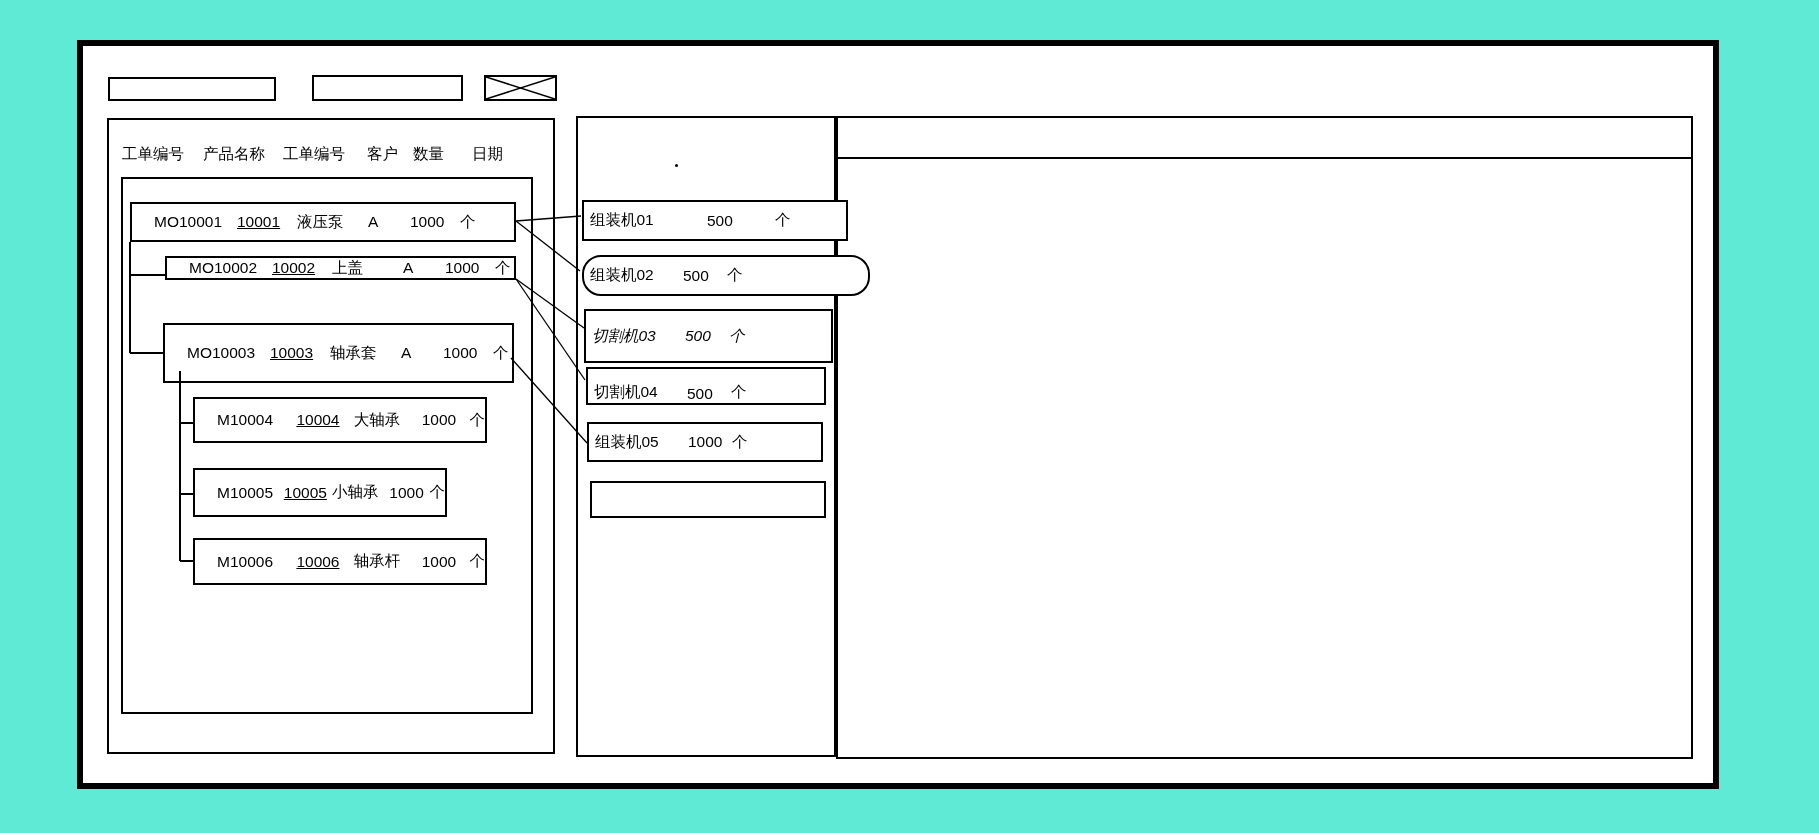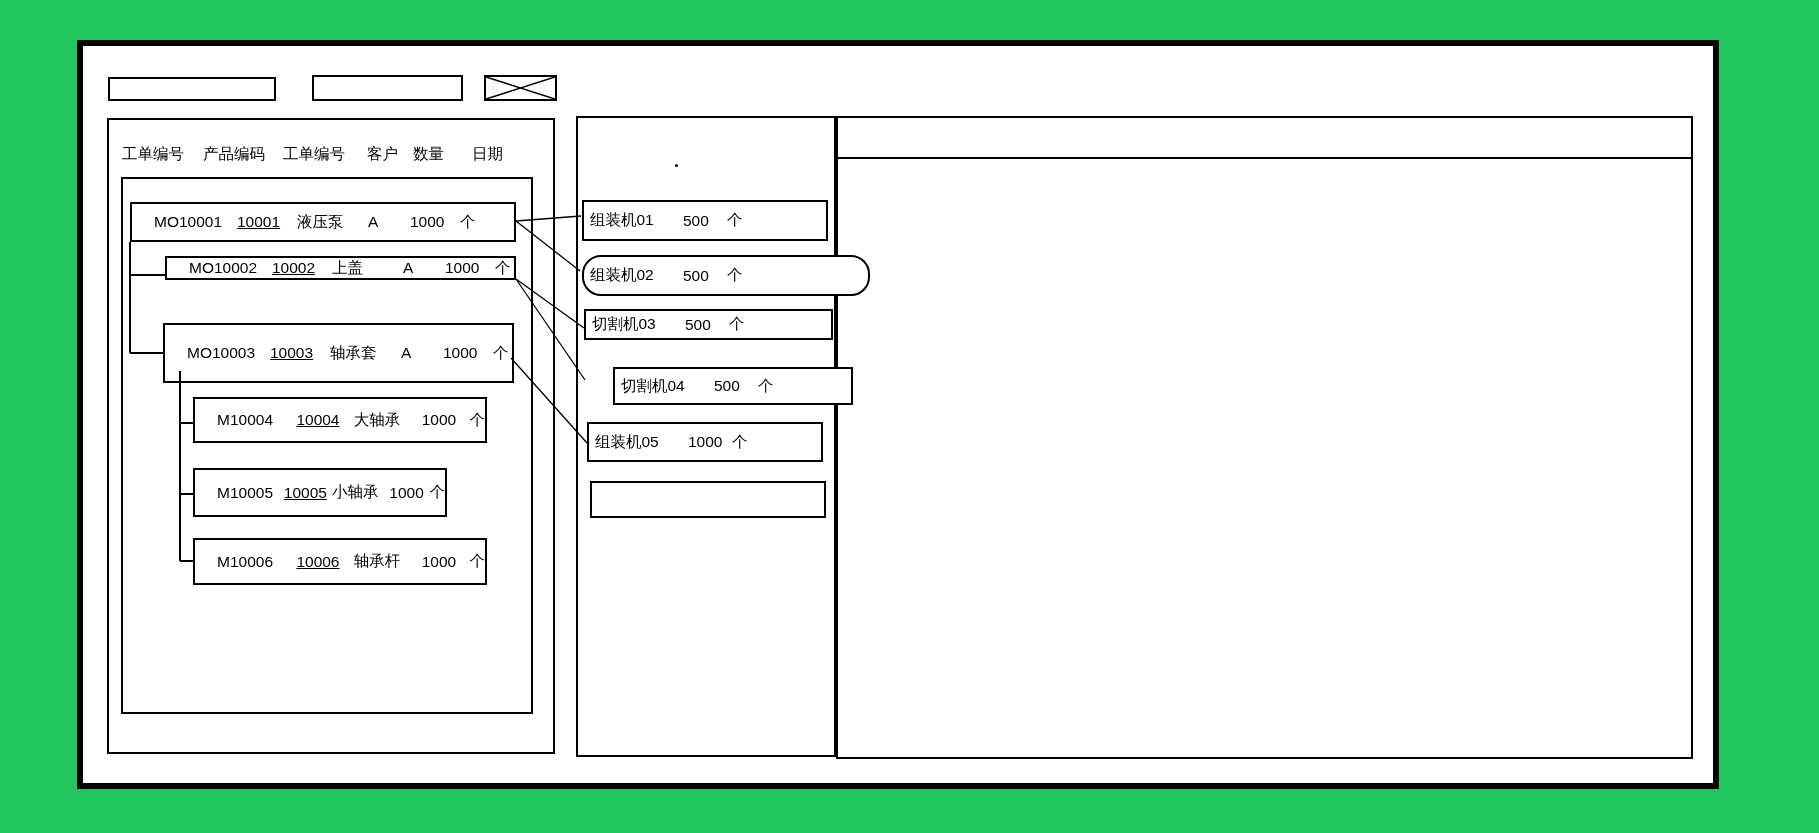--- a/index.html
+++ b/index.html
@@ -1,20 +1,20 @@
 <!DOCTYPE html>
 <html><head>
 <meta charset="utf-8">
 <style>
   * { box-sizing: border-box; margin: 0; padding: 0; }
   html,body { background:#ffffff; }
   .canvas {
     position: relative;
     width: 1819px; height: 833px;
-    background: #22c55e;
+    background: #5eead4;
     font-family: "Liberation Sans", sans-serif;
     color: #111111;
     overflow: hidden;
   }
   .abs { position: absolute; }
 
   .outer-frame {
     left: 77px; top: 40px; width: 1642px; height: 749px;
     border: 6px solid #000;
     background: #fff;
@@ -70,24 +70,24 @@
   
   .mc-box {
     border:2px solid #000; background:#fff;
     display:flex; align-items:center;
     font-size:15.5px; color:#000; white-space:nowrap;
     padding-left:6px; z-index:2;
   }
   .mc-box .m1 { width:93px; }
   .mc-box .m2 { width:40px; }
   .mc-box .m3 { margin-left:4px; }
-  .mb1 { left:582px; top:200px; width:246px; height:41px; }
+  .mb1 { left:582px; top:200px; width:266px; height:41px;gap:24px; }
   .mb2 { left:582px; top:255px; width:288px; height:41px;border-radius:19px; }
-  .mb3 { left:584px; top:309px; width:249px; height:31px; }
-  .mb4 { left:613px; top:367px; width:240px; height:38px; }
+  .mb3 { left:584px; top:309px; width:249px; height:54px;font-style:italic; }
+  .mb4 { left:586px; top:367px; width:240px; height:38px;align-items:flex-end; }
   .mb5 { left:587px; top:422px; width:236px; height:40px; }
   .mb6 { left:590px; top:481px; width:236px; height:37px; }
 
   .stray-dot { left:675px; top:164px; width:3px; height:3px; background:#000; border-radius:50%; }
 
   .overlay-svg { left:0; top:0; width:1819px; height:833px; z-index:3; pointer-events:none; }
 </style>
 </head>
 <body>
 
@@ -101,21 +101,21 @@
     <svg width="69" height="22" viewBox="0 0 69 22">
       <line x1="0" y1="0" x2="69" y2="22" stroke="#000" stroke-width="1.6"></line>
       <line x1="0" y1="22" x2="69" y2="0" stroke="#000" stroke-width="1.6"></line>
     </svg>
   </div>
 
   <div class="abs panel left-panel"></div>
 
   <div class="abs col-header">
     <span class="col-w1">工单编号</span>
-    <span class="col-w2">产品编码</span>
+    <span class="col-w2">产品名称</span>
     <span class="col-w3">工单编号</span>
     <span class="col-w4">客户</span>
     <span class="col-w5">数量</span>
     <span class="col-w6">日期</span>
   </div>
 
   <div class="abs panel tree-frame"></div>
 
   <div class="abs wo-box b1">
     <span class="c1">MO10001</span>

